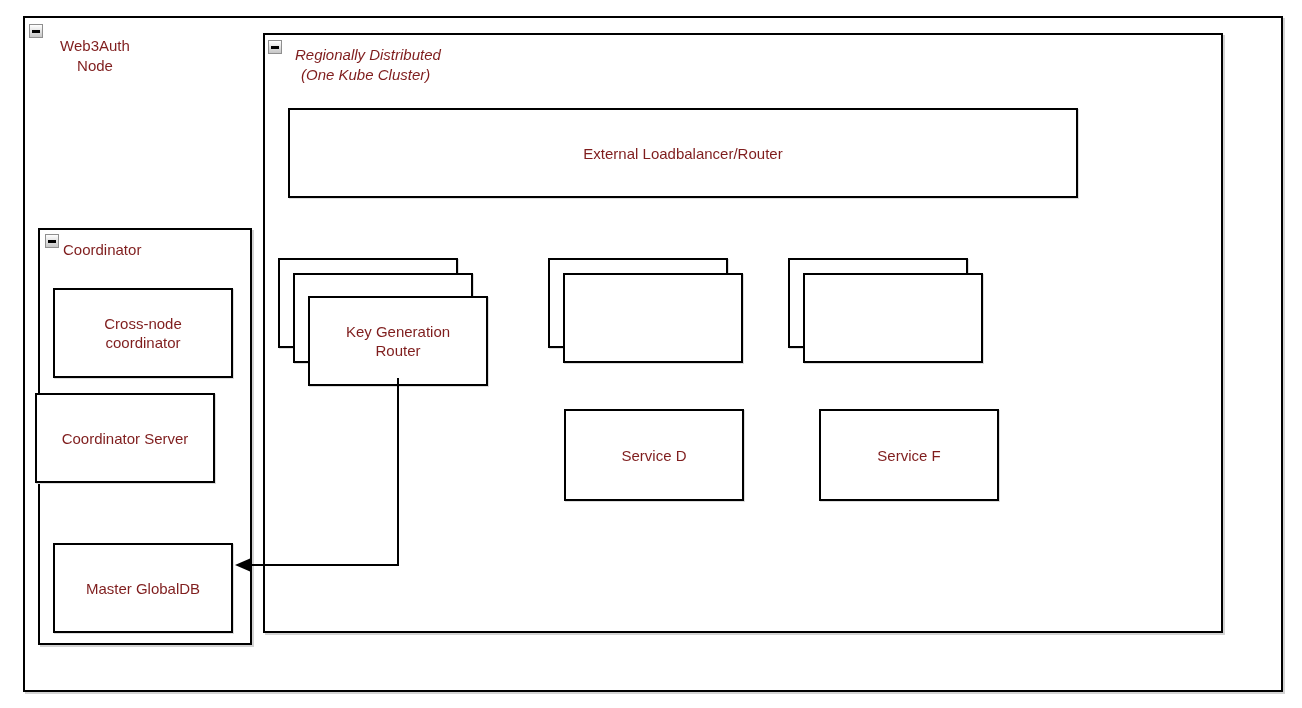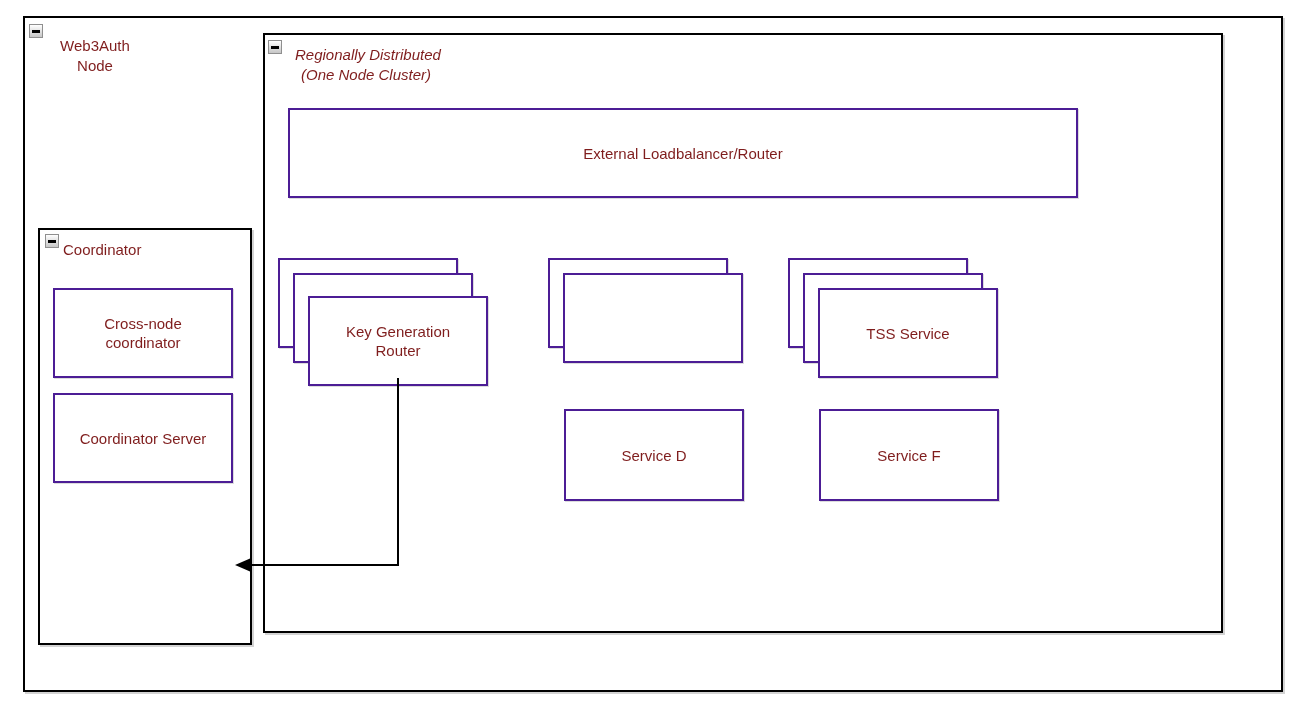--- a/index.html
+++ b/index.html
@@ -28,21 +28,21 @@
   #c-coordinator .collapse-btn { left: 5px; top: 4px; }
 
   .clabel { position: absolute; font-size: 15px; line-height: 20px; white-space: nowrap; }
   .clabel .ln { display: block; }
   #c-web3auth .clabel { left: 8px; top: 18px; width: 124px; text-align: center; }
   #c-regional .clabel { left: 30px; top: 10px; }
   #c-regional .clabel .ln2 { padding-left: 6px; }
   #c-coordinator .clabel { left: 23px; top: 10px; }
 
   .box {
-    position: absolute; background: #ffffff; border: 2px solid #4c1d95;
+    position: absolute; background: #ffffff; border: 2px solid #000000;
     display: flex; align-items: center; justify-content: center;
     text-align: center; font-size: 15px; line-height: 19px;
     box-shadow: 1px 1px 0 #dcdcdc;
   }
   .box .ln { display: block; }
 
   #lb        { left: 288px; top: 108px; width: 790px; height: 90px; }
 
   #kg-back   { left: 278px; top: 258px; width: 180px; height: 90px; }
   #kg-mid    { left: 293px; top: 273px; width: 180px; height: 90px; }
@@ -53,21 +53,21 @@
   #ss-front  { left: 578px; top: 288px; width: 180px; height: 90px; }
 
   #tss-back  { left: 788px; top: 258px; width: 180px; height: 90px; }
   #tss-mid   { left: 803px; top: 273px; width: 180px; height: 90px; }
   #tss-front { left: 818px; top: 288px; width: 180px; height: 90px; }
 
   #svc-d     { left: 564px; top: 409px; width: 180px; height: 92px; text-align: right; }
   #svc-f     { left: 819px; top: 409px; width: 180px; height: 92px; text-align: right; }
 
   #cross-node  { left: 53px; top: 288px; width: 180px; height: 90px; }
-  #coord-server{ left: 53px; top: 393px; width: 180px; height: 90px; text-align: center; }
+  #coord-server{ left: 35px; top: 393px; width: 180px; height: 90px; text-align: center; }
   #master-db   { left: 53px; top: 543px; width: 180px; height: 90px; }
 
   .edges {
     position: absolute; left: 0; top: 0; width: 1302px; height: 708px;
     z-index: 20; pointer-events: none;
   }
 </style>
 </head>
 <body>
 
@@ -82,21 +82,21 @@
       <span class="ln">Node</span>
     </div>
   </div>
 
   <div class="container" id="c-regional">
     <div class="collapse-btn">
       <div class="minus"></div>
     </div>
     <div class="clabel">
       <span class="ln">Regionally Distributed</span>
-      <span class="ln ln2">(One Node Cluster)</span>
+      <span class="ln ln2">(One Kube Cluster)</span>
     </div>
   </div>
 
   <div class="container" id="c-coordinator">
     <div class="collapse-btn">
       <div class="minus"></div>
     </div>
     <div class="clabel">Coordinator</div>
   </div>
 
@@ -109,31 +109,31 @@
       <span class="ln">Key Generation</span>
       <span class="ln">Router</span>
     </div>
   </div>
 
   <div class="box" id="ss-back"></div>
   <div class="box" id="ss-mid"></div>
 
   <div class="box" id="tss-back"></div>
   <div class="box" id="tss-mid"></div>
-  <div class="box" id="tss-front">TSS Service</div>
 
   <div class="box" id="svc-d">Service D</div>
   <div class="box" id="svc-f">Service F</div>
 
   <div class="box" id="cross-node">
     <div>
       <span class="ln">Cross-node</span>
       <span class="ln">coordinator</span>
     </div>
   </div>
   <div class="box" id="coord-server">Coordinator Server</div>
+  <div class="box" id="master-db">Master GlobalDB</div>
 
   <svg class="edges" viewBox="0 0 1302 708" xmlns="http://www.w3.org/2000/svg">
     <polyline points="398,378 398,565 248,565" fill="none" stroke="#000000" stroke-width="2"></polyline>
     <polygon points="235,565 250,558.5 250,571.5" fill="#000000"></polygon>
   </svg>
 
 </div>
 
 </body></html>

